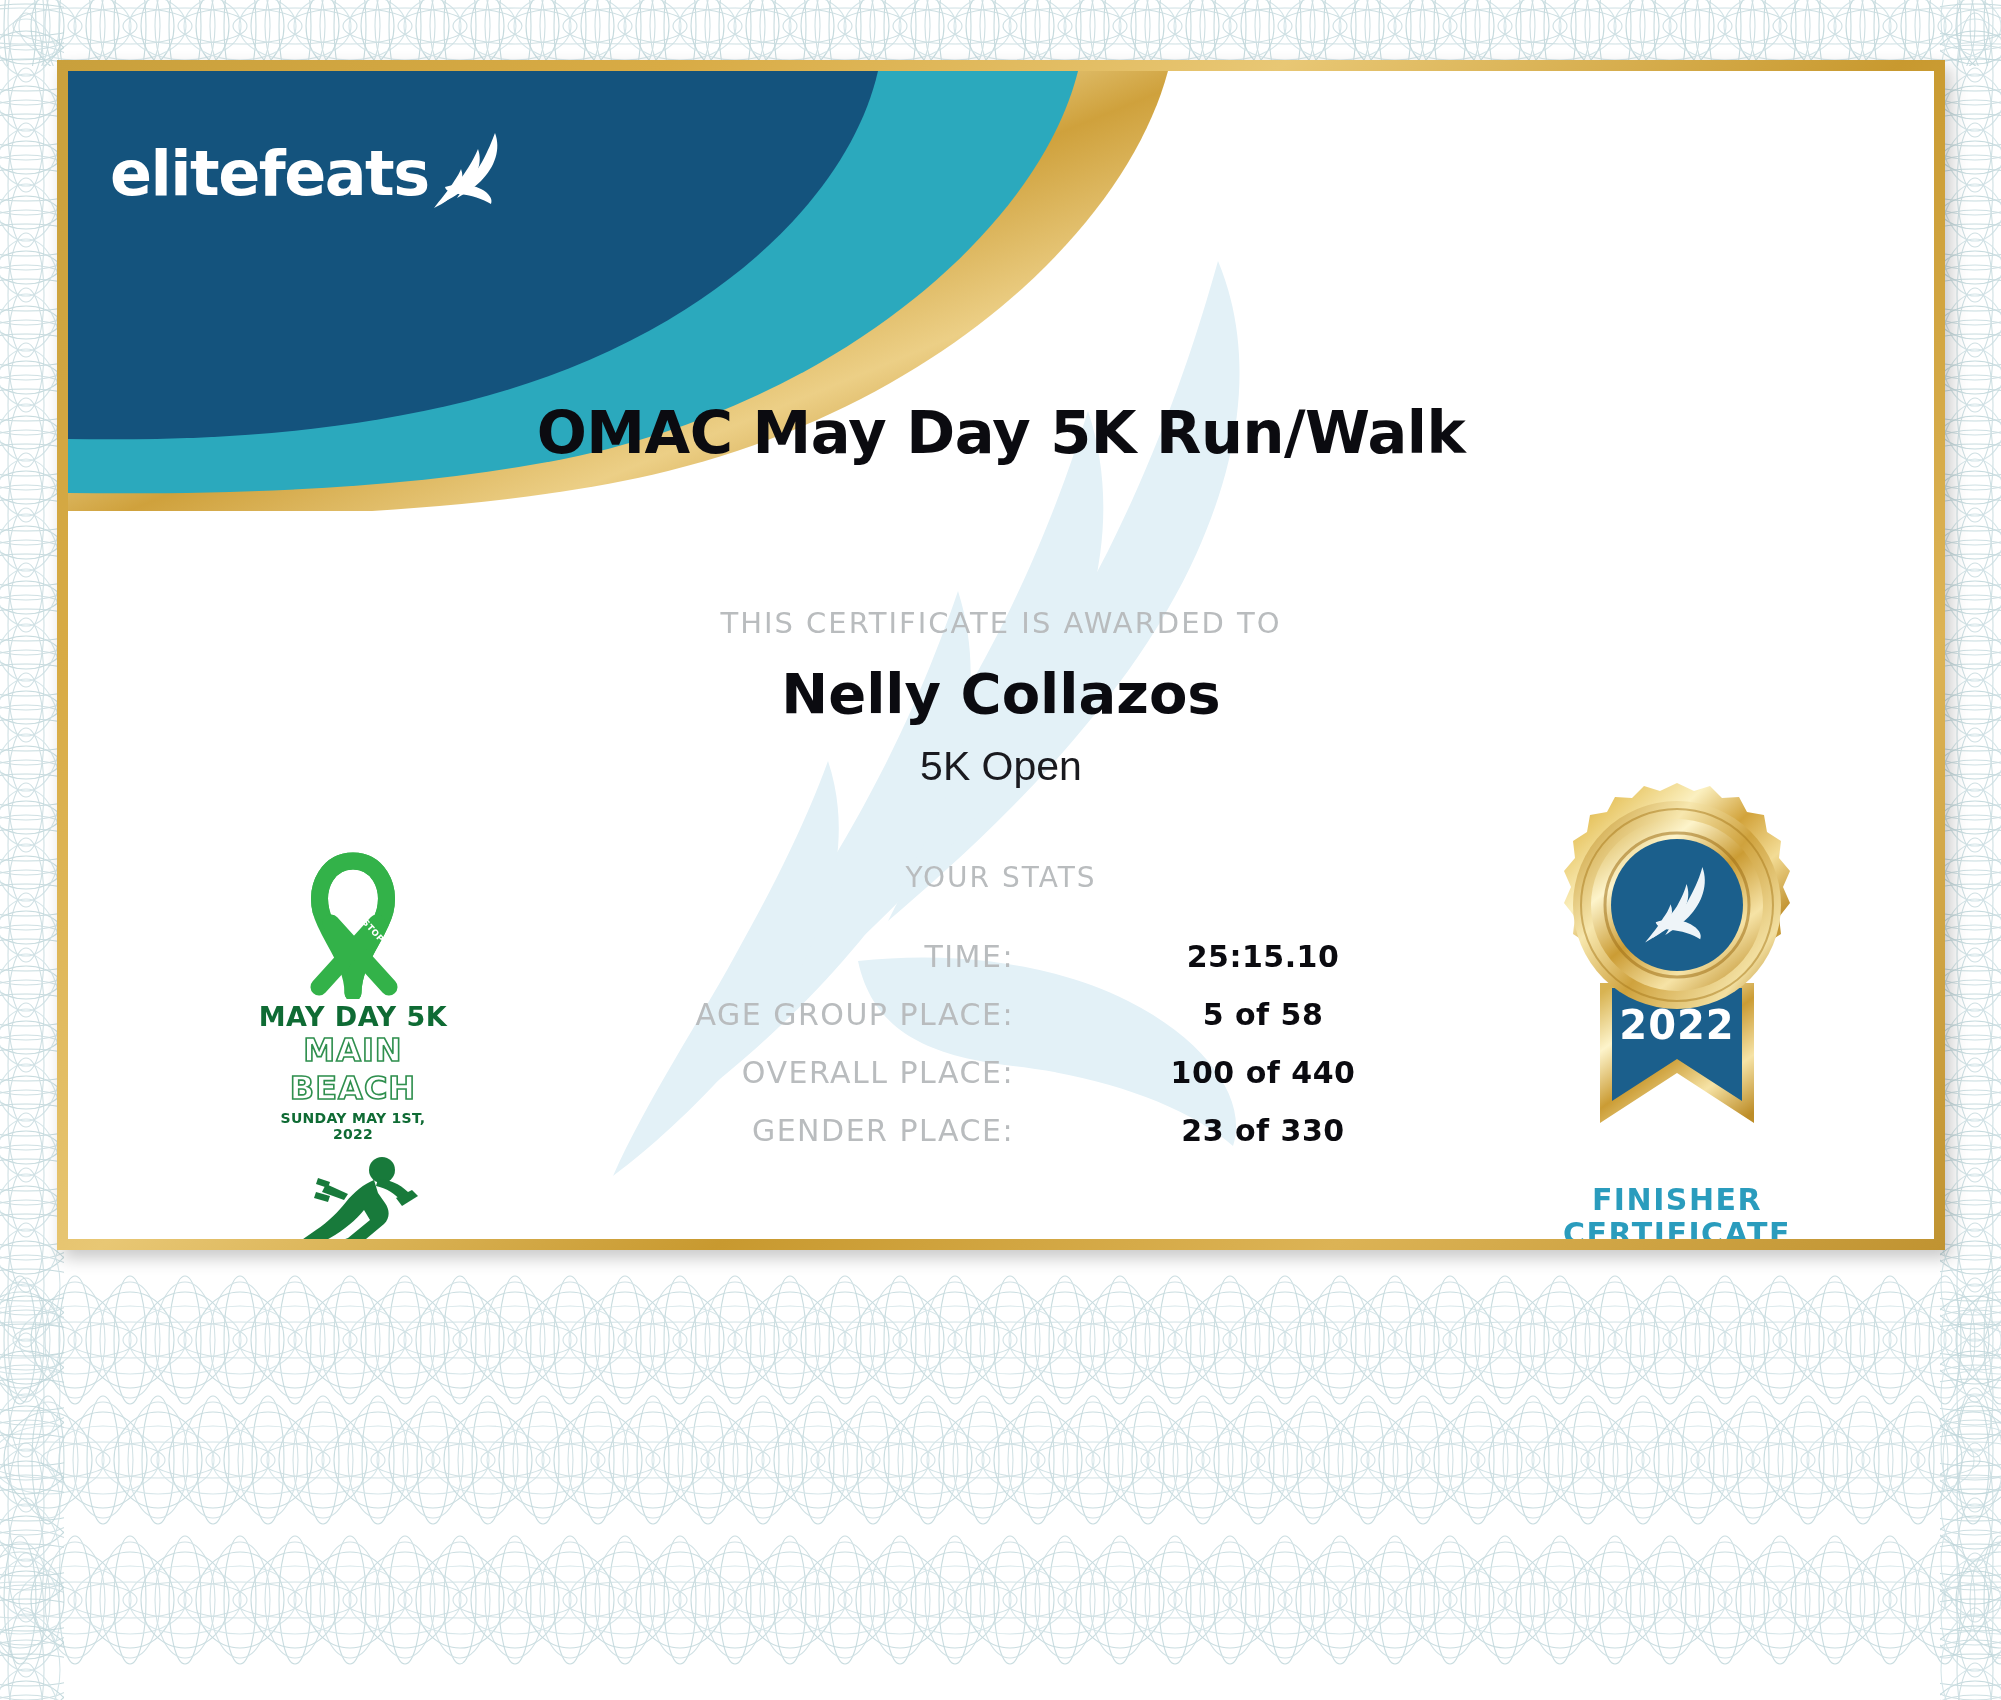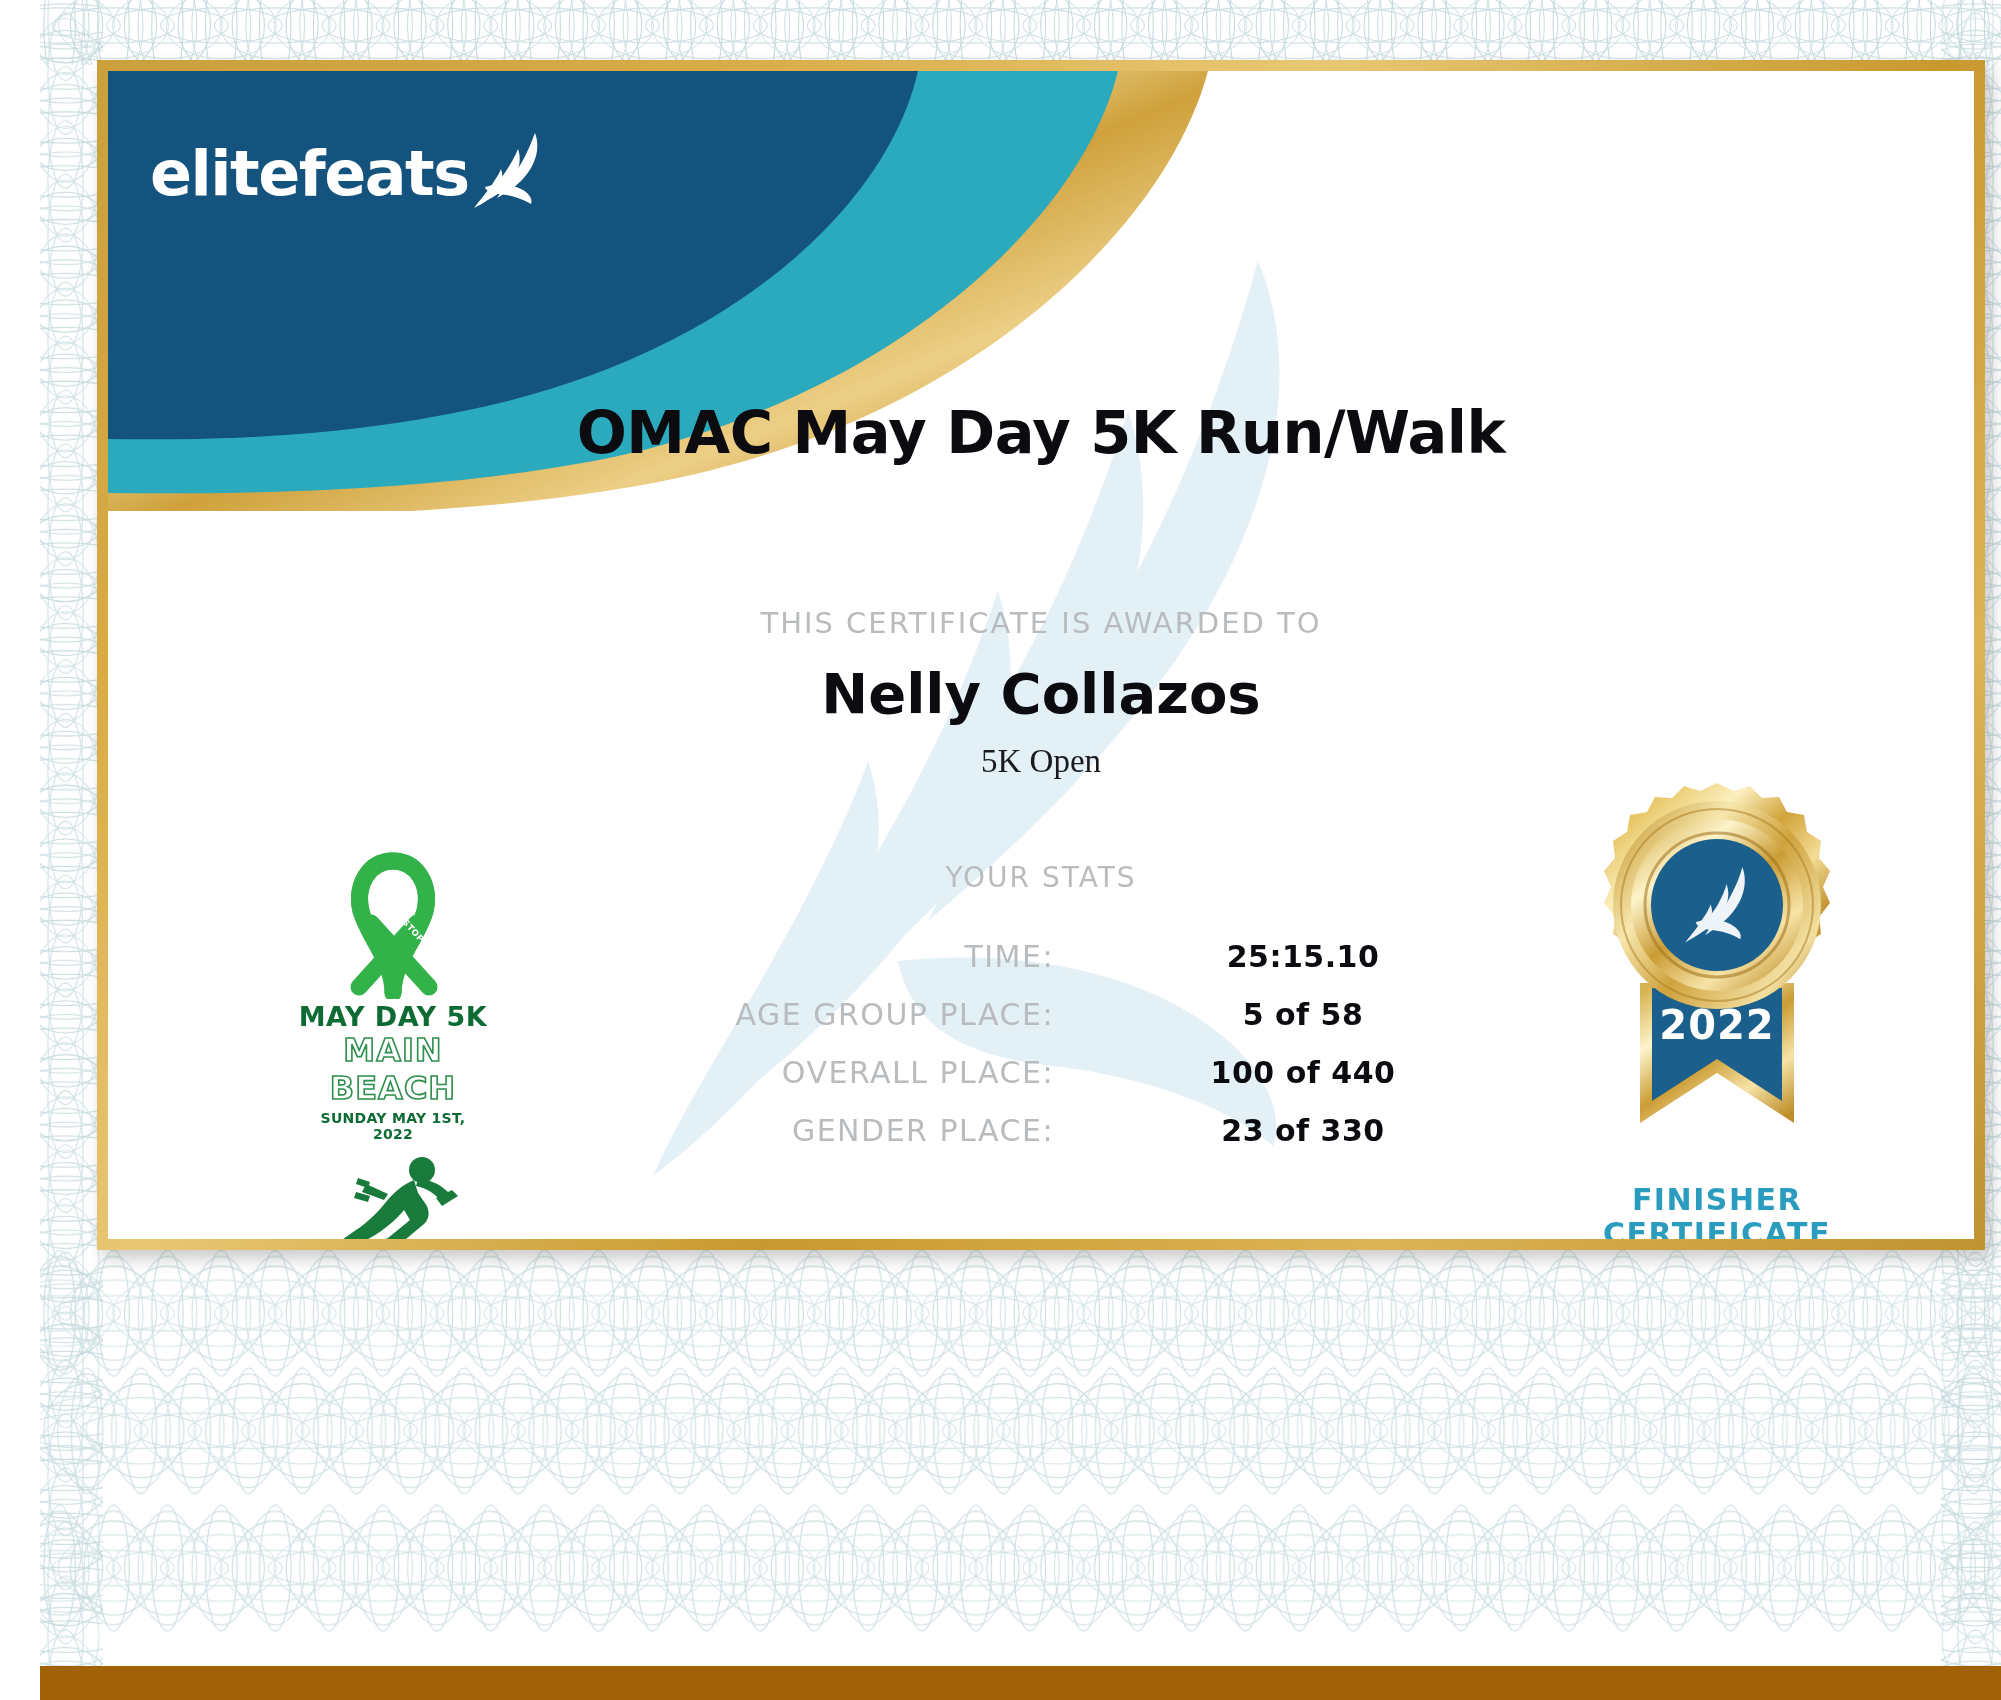--- a/index.html
+++ b/index.html
@@ -13,21 +13,20 @@
     font-family: "Liberation Sans", sans-serif;
     overflow: hidden;
     position: relative;
   }
 
   
   #page {
     position: absolute;
     inset: 0;
     background: #a16207;
-    margin-left: 40px;
   }
   #guilloche {
     position: absolute;
     inset: 0;
     z-index: 1;
   }
 
   
   #frame {
     position: absolute;
@@ -113,21 +112,21 @@
   .big-dark {
     color: #0b0b10;
     font-family: "DejaVu Sans", sans-serif;
     font-weight: bold;
   }
 
   #event-label   { top: 280px;  font-size: 26px; font-weight: normal; }
   #event-title   { top: 327px;  font-size: 59px; letter-spacing: -0.5px; }
   #awarded-label { top: 535px;  font-size: 29px; font-weight: normal; }
   #recipient     { top: 590px;  font-size: 56px; letter-spacing: 0px; }
-  #division      { top: 672px;  font-size: 33px; color: #1a1a1f; font-family:Liberation Serif, serif; font-weight: normal; }
+  #division      { top: 672px;  font-size: 41px; color: #1a1a1f; font-family:Liberation Sans, sans-serif; font-weight: normal; }
   #stats-label   { top: 790px;  font-size: 28px; font-weight: normal; }
 
   
   #stats {
     position: absolute;
     left: 0;
     top: 868px;
     width: 100%;
     z-index: 9;
   }

